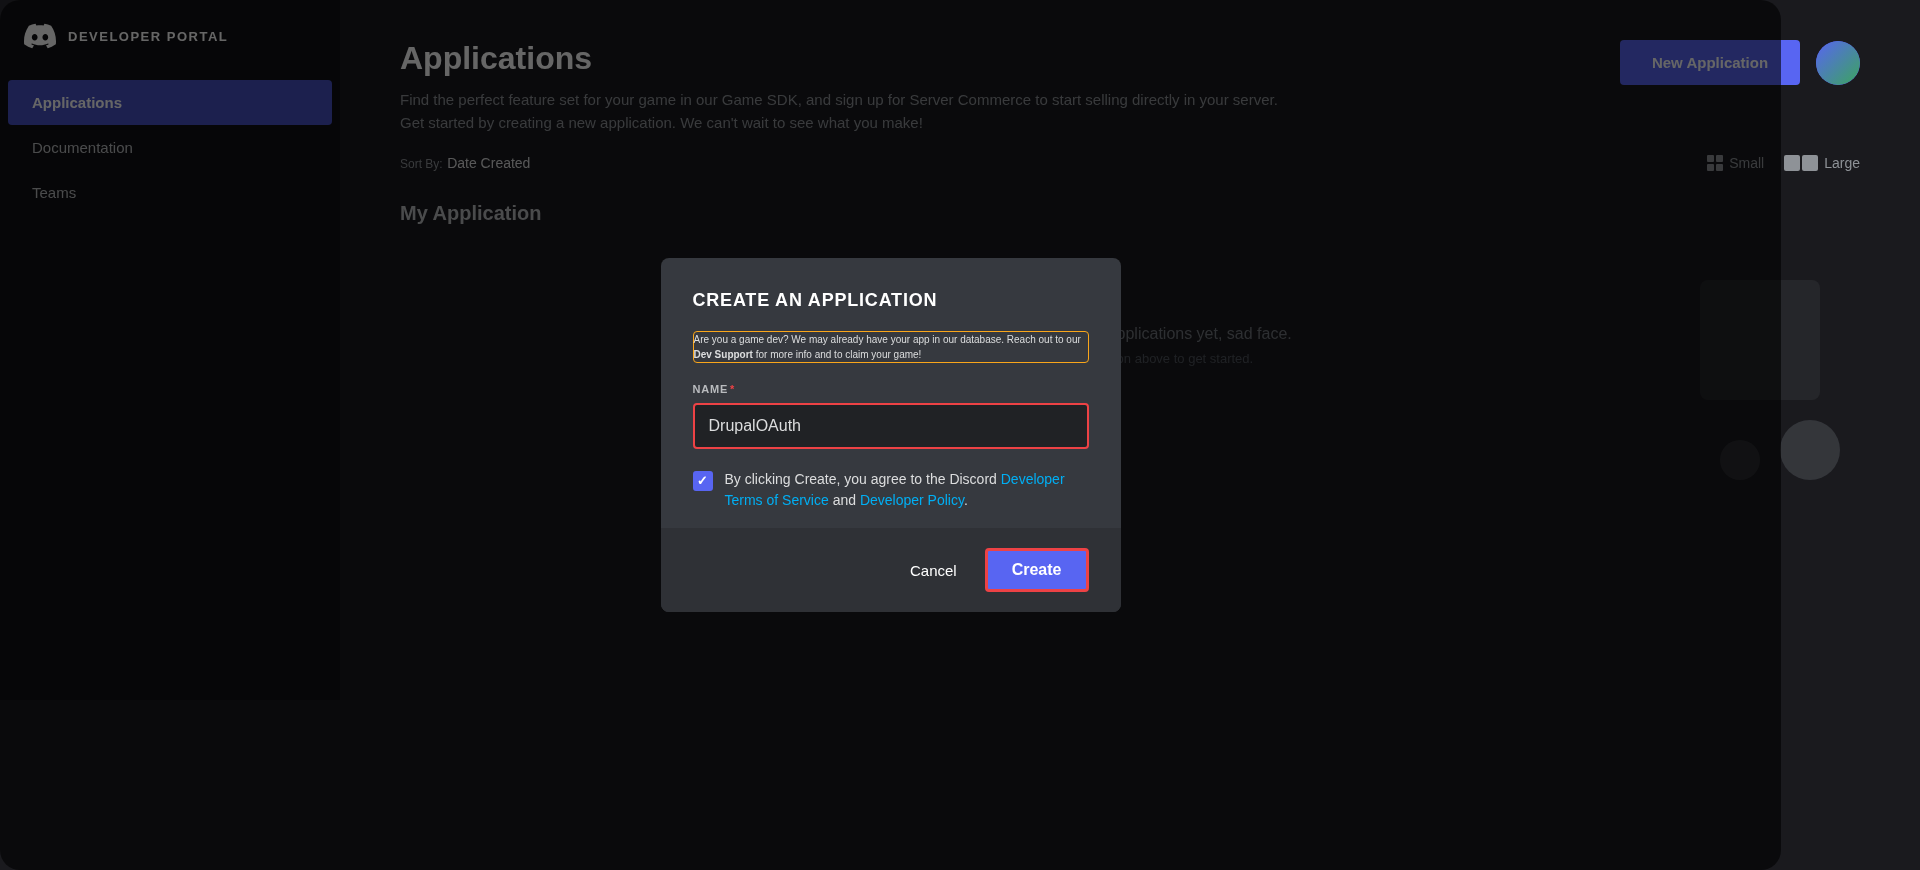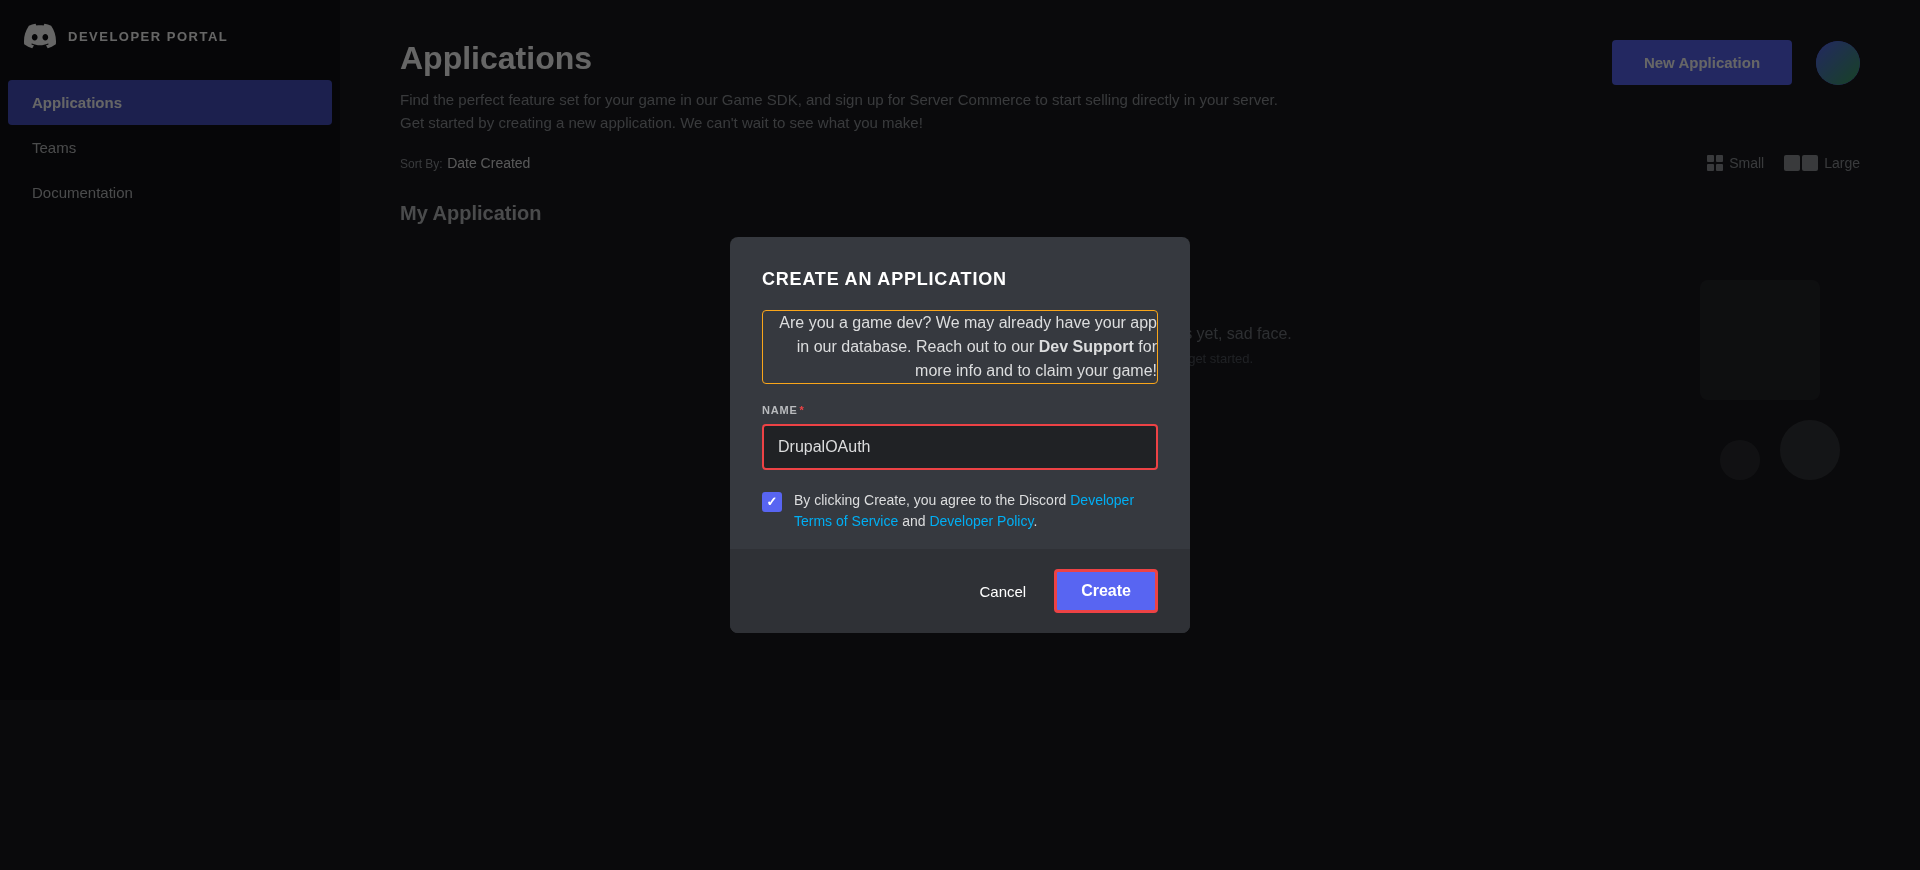--- a/index.html
+++ b/index.html
@@ -102,21 +102,21 @@
       font-size: 15px;
       font-weight: 600;
       cursor: pointer;
       white-space: nowrap;
       min-width: 180px;
     }
 
     .header-right {
       display: flex;
       align-items: center;
-      gap: 24px;
+      gap: 16px;
       flex-shrink: 0;
     }
 
     .avatar {
       width: 44px;
       height: 44px;
       border-radius: 50%;
       background: #5865f2;
       display: flex;
       align-items: center;
@@ -200,27 +200,28 @@
     .empty-state-sub {
       font-size: 13px;
       color: #4f545c;
     }
 
     
     .overlay {
       position: fixed;
       top: 0;
       left: 0;
-      width: 1920px;
+      width: 1781px;
       height: 870px;
       background: rgba(0,0,0,0.6);
       display: flex;
       align-items: center;
       justify-content: center;
       z-index: 100;
+      border-radius: 20px;
     }
 
     
     .modal {
       background: #36393f;
       border-radius: 8px;
       width: 460px;
       padding: 32px;
       position: relative;
     }
@@ -230,25 +231,24 @@
       font-weight: 700;
       color: #ffffff;
       text-transform: uppercase;
       letter-spacing: 0.8px;
       margin-bottom: 20px;
     }
 
     .modal-notice {
       border: 1px solid #faa61a;
       border-radius: 4px;
-      font-size: 16px;
+      font-size: 10px;
       color: #dcddde;
       line-height: 1.5;
       margin-bottom: 20px;
-      text-align: right;
     }
 
     .modal-notice strong {
       font-weight: 700;
     }
 
     .modal-label {
       font-size: 11px;
       font-weight: 700;
       letter-spacing: 0.8px;
@@ -392,24 +392,24 @@
       <path d="M60.1045 4.8978C55.5792 2.8214 50.7265 1.2916 45.6527 0.41542C45.5603 0.39851 45.468 0.44077 45.4204 0.52529C44.7963 1.6353 44.105 3.0834 43.6209 4.2216C38.1637 3.4046 32.7345 3.4046 27.3892 4.2216C26.905 3.0581 26.1886 1.6353 25.5617 0.52529C25.5141 0.44359 25.4218 0.40133 25.3294 0.41542C20.2584 1.2888 15.4057 2.8186 10.8776 4.8978C10.8384 4.9147 10.8048 4.9429 10.7825 4.9795C1.57795 18.7309 -0.943561 32.1443 0.293408 45.3914C0.299005 45.4562 0.335386 45.5182 0.385761 45.5576C6.45866 50.0174 12.3413 52.7249 18.1147 54.5195C18.2071 54.5477 18.305 54.5139 18.3638 54.4378C19.7295 52.5728 20.9469 50.6063 21.9907 48.5383C22.0523 48.4172 21.9935 48.2735 21.8676 48.2256C19.9366 47.4931 18.0979 46.6 16.3292 45.5858C16.1893 45.5041 16.1781 45.304 16.3068 45.2082C16.679 44.9293 17.0513 44.6391 17.4067 44.3461C17.471 44.2926 17.5606 44.2813 17.6362 44.3151C29.2558 49.6202 41.8354 49.6202 53.3179 44.3151C53.3935 44.2785 53.4831 44.2898 53.5502 44.3433C53.9057 44.6363 54.2779 44.9293 54.6529 45.2082C54.7816 45.304 54.7732 45.5041 54.6333 45.5858C52.8646 46.6197 51.0259 47.4931 49.0921 48.2228C48.9662 48.2707 48.9102 48.4172 48.9718 48.5383C50.038 50.6034 51.2554 52.5699 52.5959 54.435C52.6519 54.5139 52.7526 54.5477 52.845 54.5195C58.6464 52.7249 64.529 50.0174 70.6019 45.5576C70.6551 45.5182 70.6887 45.459 70.6943 45.3942C72.1747 30.0791 68.2147 16.7757 60.1968 4.9823C60.1772 4.9429 60.1437 4.9147 60.1045 4.8978ZM23.7259 37.3253C20.2276 37.3253 17.3451 34.1136 17.3451 30.1693C17.3451 26.225 20.1717 23.0133 23.7259 23.0133C27.308 23.0133 30.1626 26.2532 30.1066 30.1693C30.1066 34.1136 27.28 37.3253 23.7259 37.3253ZM47.3178 37.3253C43.8196 37.3253 40.9371 34.1136 40.9371 30.1693C40.9371 26.225 43.7636 23.0133 47.3178 23.0133C50.9 23.0133 53.7545 26.2532 53.6986 30.1693C53.6986 34.1136 50.9 37.3253 47.3178 37.3253Z"></path>
     </svg>
     <span class="sidebar-logo-text">DEVELOPER PORTAL</span>
   </div>
 
   <nav class="sidebar-nav">
     <div class="sidebar-item active">
       <span>Applications</span>
     </div>
     <div class="sidebar-item">
+      <span>Documentation</span>
+    </div>
+    <div class="sidebar-item">
       <span>Teams</span>
-    </div>
-    <div class="sidebar-item">
-      <span>Documentation</span>
     </div>
   </nav>
 </div>
 
 <div class="main">
   <div class="main-header">
     <div>
       <h1 class="page-title">Applications</h1>
       <p class="page-description">Find the perfect feature set for your game in our Game SDK, and sign up for Server Commerce to start selling directly in your server. Get started by creating a new application. We can't wait to see what you make!</p>
     </div>

